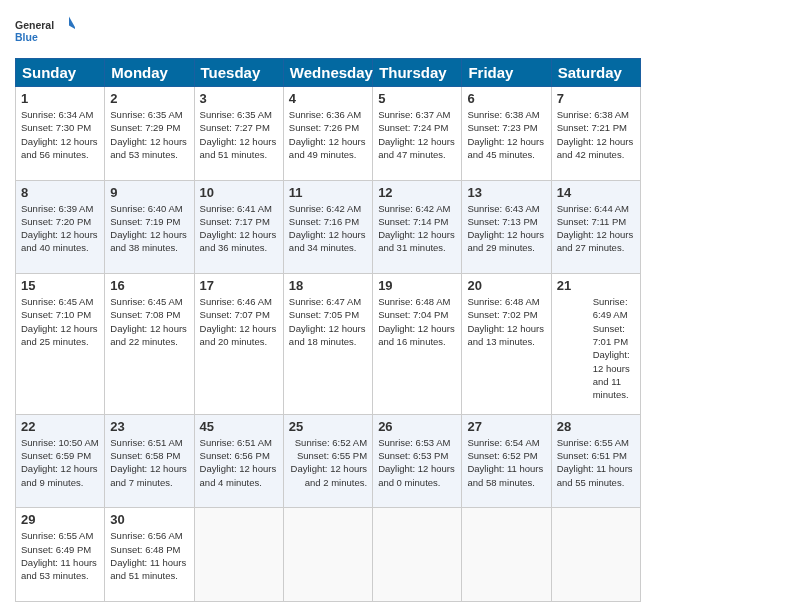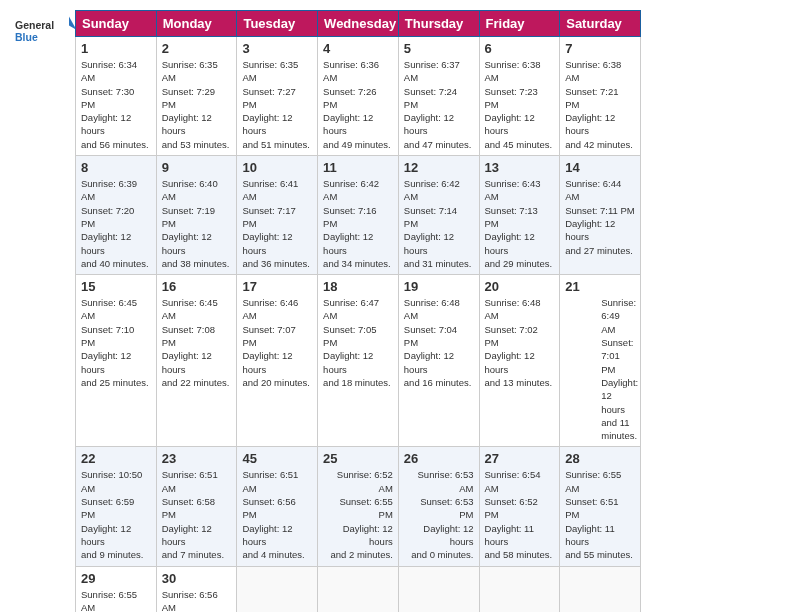--- a/index.html
+++ b/index.html
@@ -8,20 +8,21 @@
       background: #fff;
       width: 792px;
       height: 612px;
       overflow: hidden;
     }
     .page {
       width: 656px;
       height: 612px;
       padding: 10px 15px;
       display: flex;
+      flex-direction: column;
     }
     .header {
       display: flex;
       justify-content: space-between;
       align-items: flex-start;
       margin-bottom: 8px;
     }
     .logo {
       display: flex;
       align-items: center;
@@ -39,25 +40,25 @@
       font-size: 14px;
       color: #555;
     }
     .calendar {
       flex: 1;
       border-collapse: collapse;
       width: 100%;
       table-layout: fixed;
     }
     .calendar thead tr th {
-      background-color: #be185d;
+      background-color: #0369a1;
       color: #fff;
       text-align: left;
       padding: 5px 6px;
-      font-size: 13px;
+      font-size: 15px;
       font-weight: bold;
       border: 1px solid #1a5fa0;
     }
     .calendar tbody tr td {
       border: 1px solid #ccc;
       vertical-align: top;
       padding: 4px 5px;
       font-size: 10px;
       color: #333;
       background: #fff;
@@ -290,21 +291,21 @@
           </td>
           <td>
             <span class="day-number">25</span>
             <div class="day-info" style="white-space: pre-line; text-align: right;">Sunrise: 6:52 AM
 Sunset: 6:55 PM
 Daylight: 12 hours
 and 2 minutes.</div>
           </td>
           <td>
             <span class="day-number">26</span>
-            <div class="day-info" style="white-space: pre-line; text-align: right;">Sunrise: 6:53 AM
+            <div class="day-info" style="white-space: pre-line;">Sunrise: 6:53 AM
 Sunset: 6:53 PM
 Daylight: 12 hours
 and 0 minutes.</div>
           </td>
           <td>
             <span class="day-number">27</span>
             <div class="day-info" style="white-space: pre-line;">Sunrise: 6:54 AM
 Sunset: 6:52 PM
 Daylight: 11 hours
 and 58 minutes.</div>

